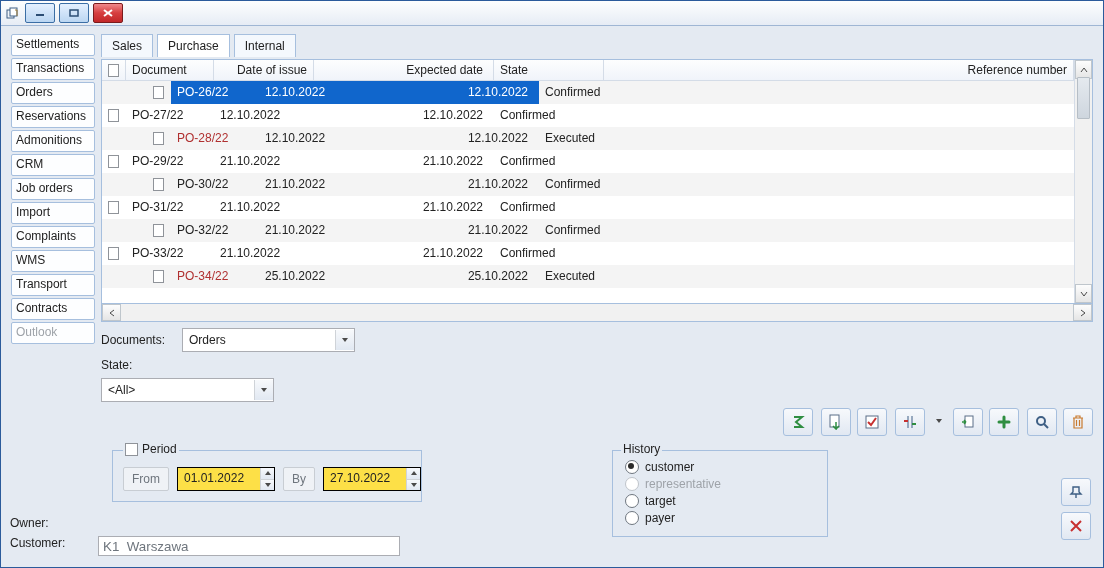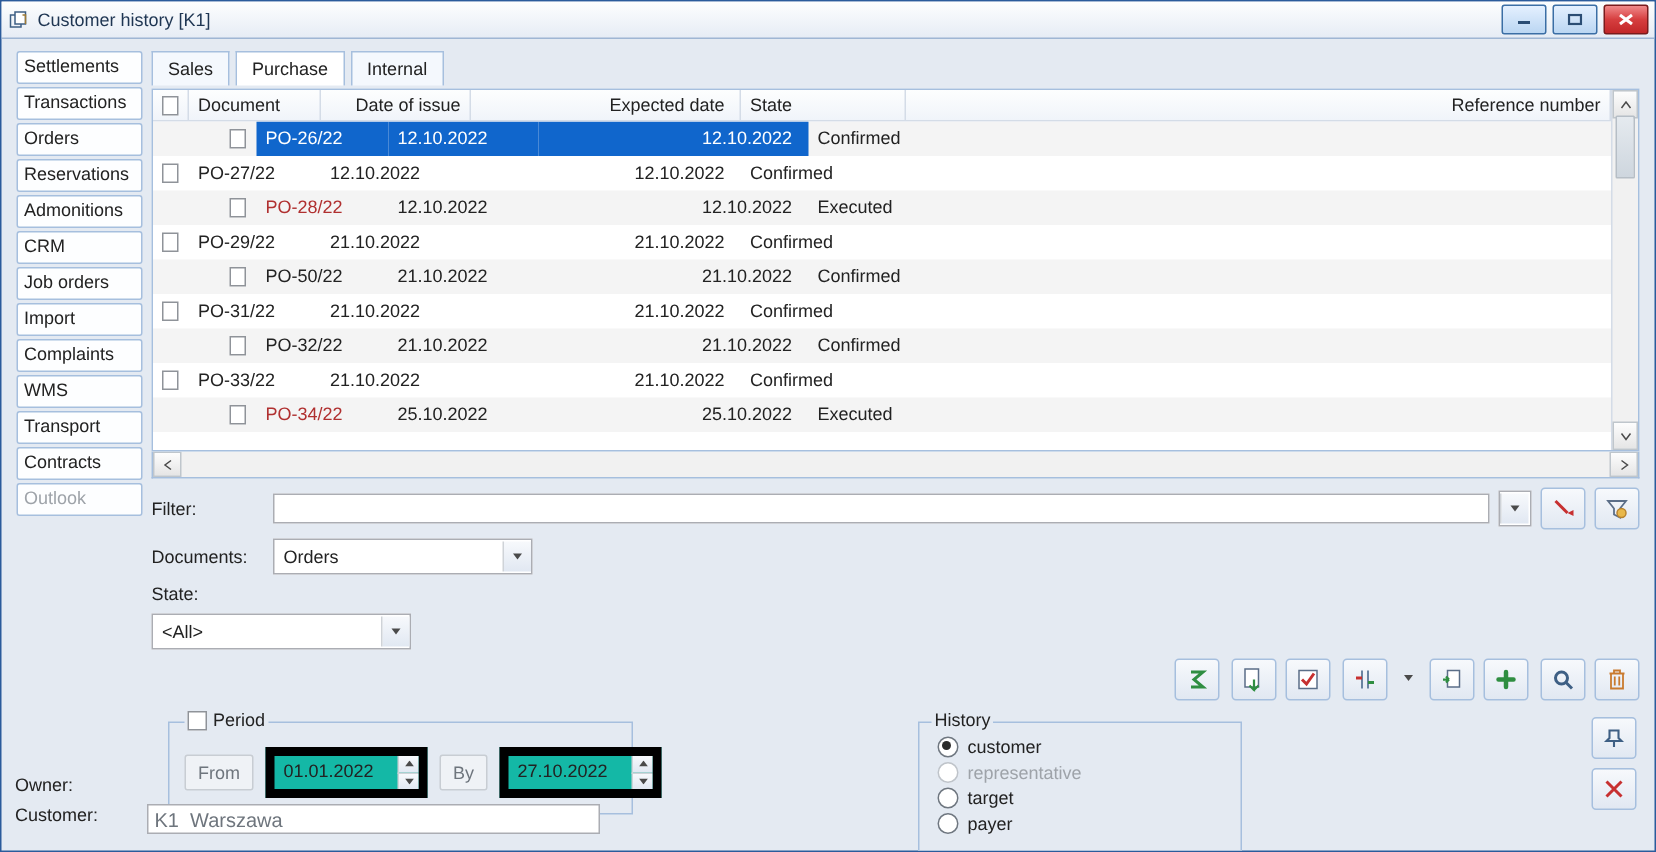--- a/index.html
+++ b/index.html
@@ -75,21 +75,21 @@
 .iconbtn{width:28px;height:26px;border:1px solid var(--ctrl-border);border-radius:3px;background:linear-gradient(var(--btn-grad-top),var(--btn-grad-bot));display:flex;align-items:center;justify-content:center;}
 .btnbar{display:flex;gap:8px;margin-left:auto;align-items:center;}
 .btngroup{display:flex;gap:6px;}
 
 .bottom{display:flex;align-items:flex-start;margin-top:14px;gap:10px;}
 
 .periodbox{border:1px solid var(--ctrl-border);background:var(--bg);padding:8px 10px 10px 10px;box-sizing:border-box;width:310px;position:relative;}
 .periodbox .legend{position:absolute;top:-9px;left:10px;background:var(--bg);padding:0 2px;display:flex;align-items:center;gap:4px;}
 .periodbox .row{display:flex;align-items:center;gap:8px;margin-top:8px;}
 .rolabel{height:22px;border:1px solid #C8CDD3;background:#EFF2F6;color:#6E757D;display:inline-flex;align-items:center;padding:0 8px;border-radius:2px;}
-.spininput{display:inline-flex;height:22px;border:6px solid #000000;background:#14b8a6;}
+.spininput{display:inline-flex;height:22px;border:1px solid #000000;background:#fde047;}
 .spininput .v{padding:0 6px;line-height:20px;min-width:70px;}
 .spininput .spin{width:14px;display:flex;flex-direction:column;}
 .spininput .spin div{flex:1;border-left:1px solid #CFD3D8;display:flex;align-items:center;justify-content:center;background:linear-gradient(#F7F9FC,#E1E8F2);}
 .spininput .spin div:first-child{border-bottom:1px solid #CFD3D8;}
 
 .historybox{border:1px solid var(--ctrl-border);background:var(--bg);padding:6px 12px 8px 12px;box-sizing:border-box;width:216px;position:relative;}
 .historybox .legend{position:absolute;top:-9px;left:8px;background:var(--bg);padding:0 2px;}
 .radio{display:flex;align-items:center;gap:6px;margin:3px 0;}
 .radio.disabled{color:var(--text-dim);}
 .radio .dot{width:12px;height:12px;border:1px solid #6F7780;border-radius:50%;background:#fff;position:relative;}
@@ -102,21 +102,20 @@
 </style>
 </head>
 <body>
 
 <div class="titlebar">
   <svg width="14" height="14" viewBox="0 0 14 14">
       <rect x="2" y="4" width="7" height="8" fill="none" stroke="#3E5F84"></rect>
       <rect x="5" y="2" width="7" height="8" fill="#fff" stroke="#3E5F84"></rect>
       <path d="M10 4 L12 4 L12 10" stroke="#9F7B35" fill="none"></path>
     </svg>
-  <div class="title">Customer history [K1]</div>
   <div class="winbtns">
     <div class="winbtn">
         <svg width="10" height="8">
           <line x1="1" y1="6" x2="9" y2="6" stroke-width="2"></line>
         </svg>
       </div>
     <div class="winbtn">
         <svg width="10" height="8">
           <rect x="1" y="1" width="8" height="6" fill="none" stroke-width="1.5"></rect>
         </svg>
@@ -202,21 +201,21 @@
               <div class="cell col-doc">PO-29/22</div>
               <div class="cell col-issue">21.10.2022</div>
               <div class="cell col-exp">21.10.2022</div>
               <div class="cell col-state">Confirmed</div>
               <div class="cell col-ref"></div>
             </div>
             <div class="row alt">
               <div class="cell col-chk">
                 <span class="chk"></span>
               </div>
-              <div class="cell col-doc">PO-50/22</div>
+              <div class="cell col-doc">PO-30/22</div>
               <div class="cell col-issue">21.10.2022</div>
               <div class="cell col-exp">21.10.2022</div>
               <div class="cell col-state">Confirmed</div>
               <div class="cell col-ref"></div>
             </div>
             <div class="row">
               <div class="cell col-chk">
                 <span class="chk"></span>
               </div>
               <div class="cell col-doc">PO-31/22</div>
@@ -278,43 +277,20 @@
             <path d="M6 1 L2 4 L6 7" fill="none" stroke="#4A4A4A"></path>
           </svg>
         </div>
       <div class="hbtn">
           <svg width="8" height="8">
             <path d="M2 1 L6 4 L2 7" fill="none" stroke="#4A4A4A"></path>
           </svg>
         </div>
     </div>
 
-    <div class="formrow">
-      <span class="lbl">Filter:</span>
-      <input class="txtinput" value="" style="">
-      <div class="combo" style="width:20px;">
-          <div class="dd">
-            <svg width="8" height="8">
-              <path d="M1 2 L4 6 L7 2" fill="#4A4A4A"></path>
-            </svg>
-          </div>
-        </div>
-      <div class="iconbtn">
-          <svg width="16" height="16">
-            <path d="M3 3 L11 11" stroke="#C73030" stroke-width="2"></path>
-            <path d="M11 11 L15 9 L15 13 Z" fill="#C73030"></path>
-          </svg>
-        </div>
-      <div class="iconbtn">
-          <svg width="16" height="16">
-            <path d="M2 3 L14 3 L10 8 L10 14 L6 12 L6 8 Z" fill="none" stroke="#5B6E88" stroke-width="1.2"></path>
-            <circle cx="11" cy="11" r="3" fill="#E9B84A" stroke="#B8832E"></circle>
-          </svg>
-        </div>
-    </div>
 
     <div class="formrow">
       <span class="lbl">Documents:</span>
       <div class="combo">
           <span class="val">Orders</span>
           <div class="dd">
             <svg width="8" height="8">
               <path d="M1 2 L4 6 L7 2" fill="#4A4A4A"></path>
             </svg>
           </div>

